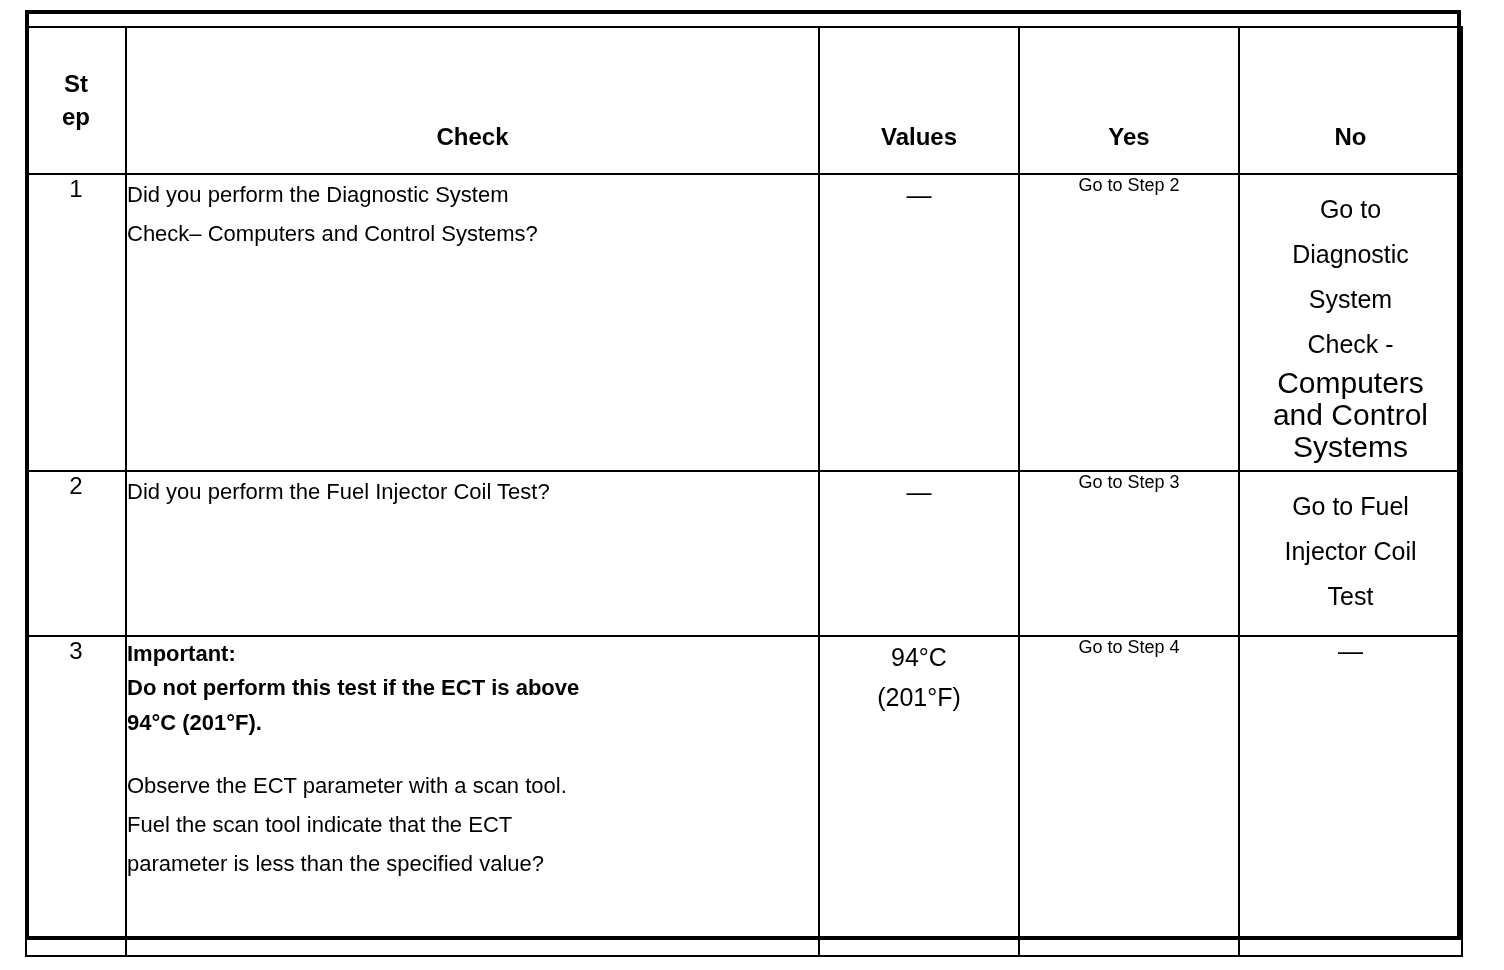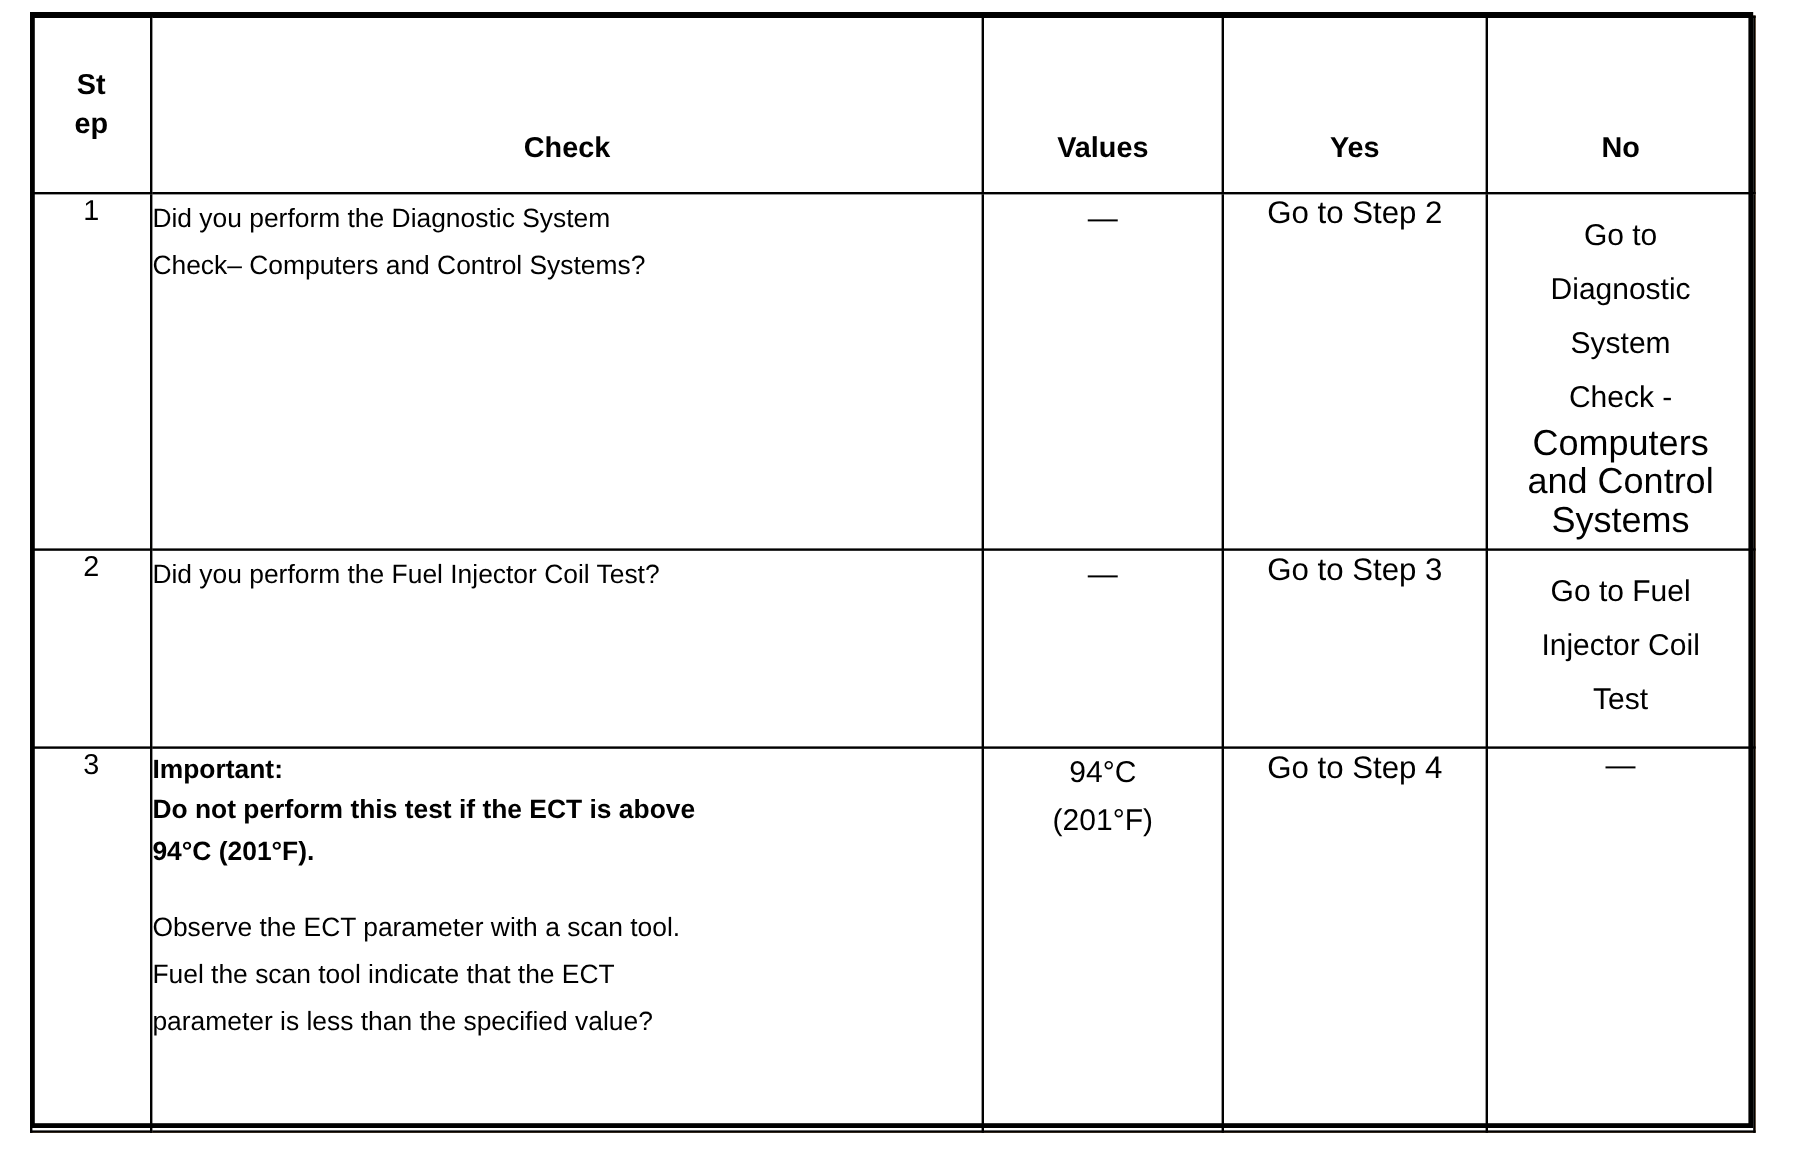--- a/index.html
+++ b/index.html
@@ -17,25 +17,25 @@
 
   .page {
     position: relative;
     width: 1504px;
     height: 970px;
   }
 
   table.diag-table {
     position: absolute;
     left: 25px;
-    top: 13px;
+    top: 26px;
     width: 1436px;
     border-collapse: collapse;
     table-layout: fixed;
-    background: #fdba74;
+    background: #404040;
     padding-left: 24px;
   }
 
   table.diag-table td,
   table.diag-table th {
     border: 2px solid #000000;
     padding: 0;
     vertical-align: top;
     background: #ffffff;
   }
@@ -129,21 +129,21 @@
   }
 
   
   .yes-inner {
     display: flex;
     align-items: flex-end;
     justify-content: center;
     height: 100%;
     padding-bottom: 18px;
     box-sizing: border-box;
-    font-size: 26px;
+    font-size: 18px;
     text-align: center;
   }
 
   
   .no-inner {
     height: 100%;
     font-size: 25px;
     text-align: center;
   }
   .no-top {

